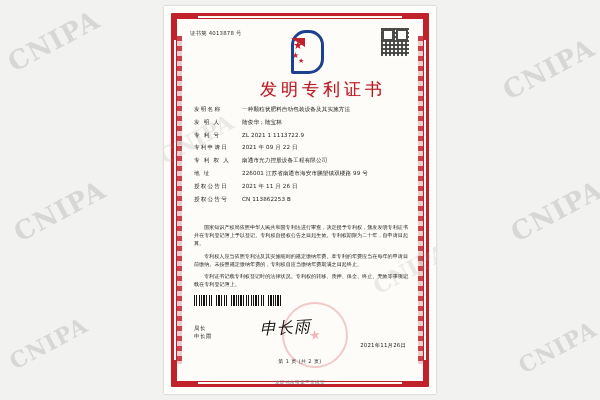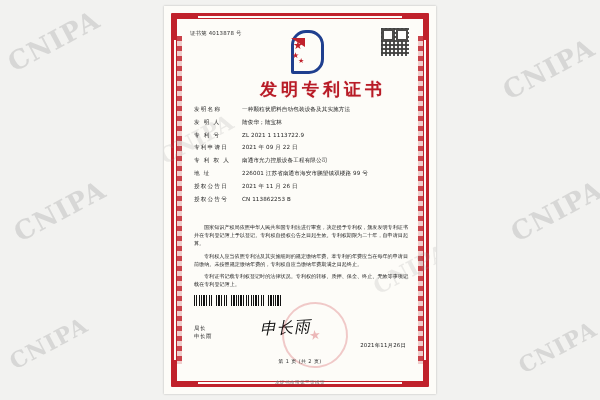--- a/index.html
+++ b/index.html
@@ -157,21 +157,21 @@
     border-top: 9px solid #c0212b;
   }
 
   
   .title {
     position: absolute;
     left: 0; right: 0;
     top: 72px;
     text-align: center;
     font-family: "DejaVu Serif", "Liberation Serif", serif;
-    font-weight: bold;
+    font-weight: normal;
     font-size: 17px;
     letter-spacing: 4px;
     color: #b81b26;
     text-shadow: 0 0 1px rgba(184,27,38,0.4);
     padding-left: 46px;
   }
 
   
   .fields {
     position: absolute;

